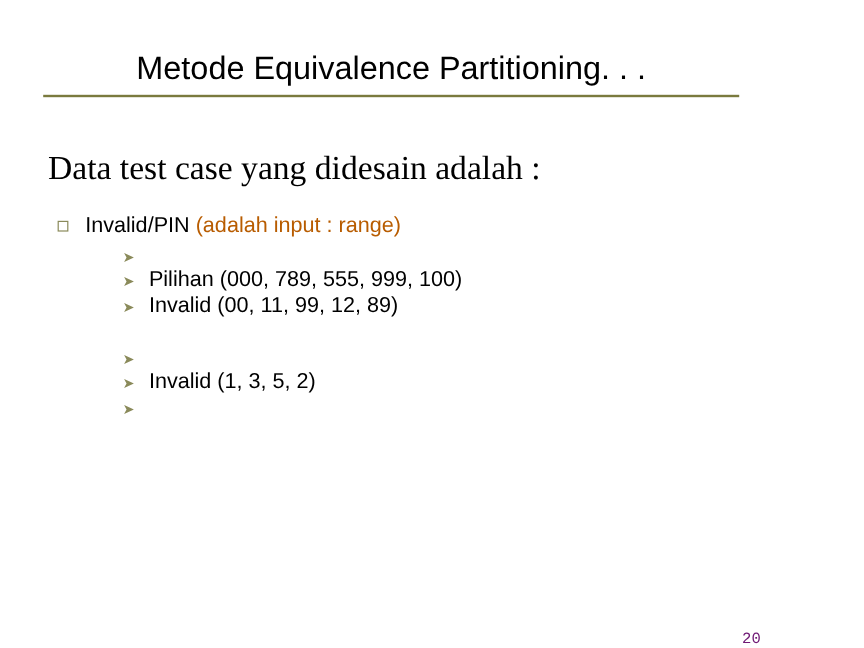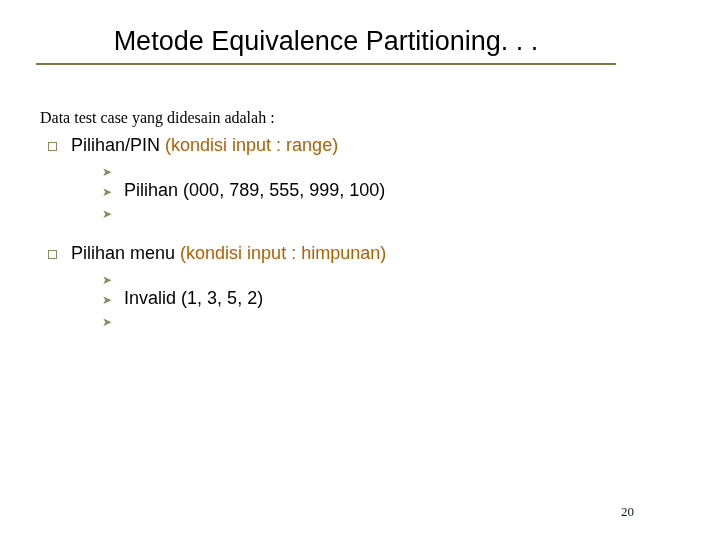--- a/index.html
+++ b/index.html
@@ -6,21 +6,21 @@
   html, body { width: 720px; height: 540px; }
   body {
     font-family: "Times New Roman", Times, serif;
     background: #ffffff;
     color: #000;
     position: relative;
   }
   .slide {
     width: 652px;
     height: 540px;
-    padding: 20px 36px 0 36px;
+    padding: 36px 36px 0 36px;
     position: relative;
   }
   .title-row {
     text-align: center;
     margin-top: 6px;
     margin-bottom: 6px;
   }
   .title {
     font-family: Arial, Helvetica, sans-serif;
     font-size: 27px;
@@ -29,22 +29,22 @@
   }
   .hr {
     border: none;
     border-top: 2px solid #7a7a3e;
     margin: 6px 0 44px 0;
   }
   .body {
     padding: 0 4px;
   }
   .intro {
-    font-size: 16px;
-    margin-bottom: 8px;
+    font-size: 28px;
+    margin-bottom: 20px;
   }
   .block {
     margin-bottom: 22px;
   }
   .block-heading {
     display: flex;
     align-items: flex-start;
     margin-bottom: 4px;
   }
   .sq-bullet {
@@ -76,67 +76,62 @@
     font-family: Arial, sans-serif;
   }
   .sub-text {
     font-family: Arial, Helvetica, sans-serif;
     font-size: 18px;
     color: #000;
   }
   .pagenum {
     position: absolute;
     right: 18px;
-    bottom: 20px;
-    font-family: Liberation Serif, serif;
+    bottom: 0;
+    font-family: Liberation Mono, monospace;
     font-size: 13px;
-    color: #0f172a;
+    color: #701a75;
   }
 </style>
 </head>
 <body>
 
 <div class="slide">
 
   <div class="title-row">
     <span class="title">Metode Equivalence Partitioning. . .</span>
   </div>
   <hr class="hr">
 
   <div class="body">
     <div class="intro">Data test case yang didesain adalah :</div>
 
     <div class="block">
       <div class="block-heading">
         <span class="sq-bullet"></span>
         <span class="heading-text">
-          <span>Pilihan/PIN </span><span class="paren">(kondisi input : range)</span>
+          <span>Invalid/PIN </span><span class="paren">(adalah input : range)</span>
         </span>
       </div>
       <div class="sub-list">
         <div class="sub-item">
           <span class="chev">➤</span>
         </div>
         <div class="sub-item">
           <span class="chev">➤</span>
           <span class="sub-text">Pilihan (000, 789, 555, 999, 100)</span>
         </div>
         <div class="sub-item">
           <span class="chev">➤</span>
+          <span class="sub-text">Invalid (00, 11, 99, 12, 89)</span>
         </div>
       </div>
     </div>
 
     <div class="block">
-      <div class="block-heading">
-        <span class="sq-bullet"></span>
-        <span class="heading-text">
-          <span>Pilihan menu </span><span class="paren">(kondisi input : himpunan)</span>
-        </span>
-      </div>
       <div class="sub-list">
         <div class="sub-item">
           <span class="chev">➤</span>
         </div>
         <div class="sub-item">
           <span class="chev">➤</span>
           <span class="sub-text">Invalid (1, 3, 5, 2)</span>
         </div>
         <div class="sub-item">
           <span class="chev">➤</span>

